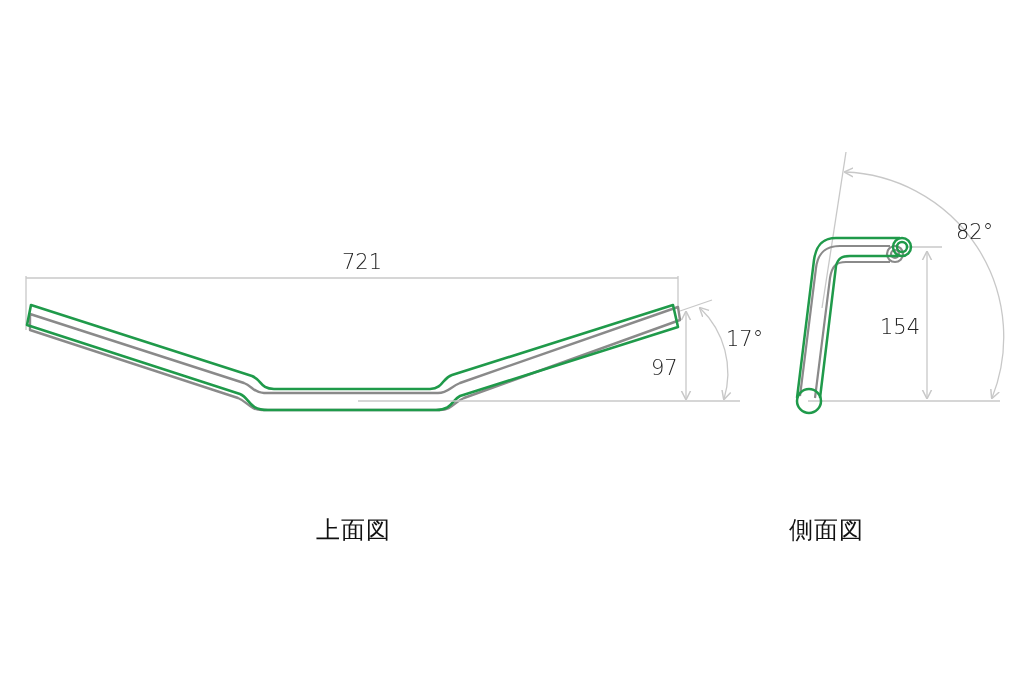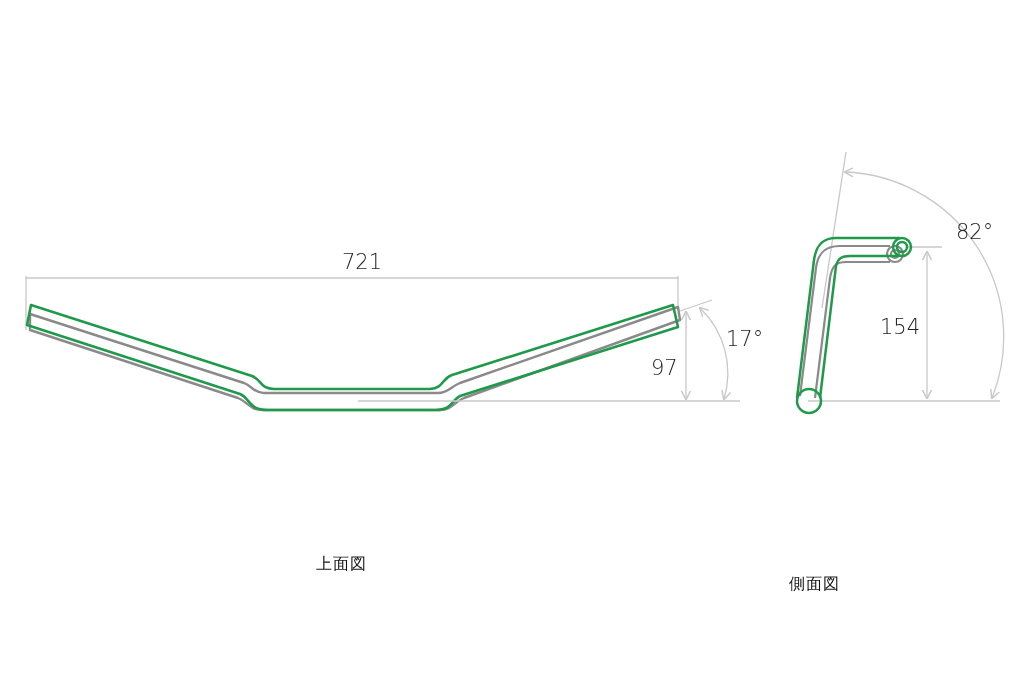--- a/index.html
+++ b/index.html
@@ -1,21 +1,21 @@
 <!DOCTYPE html>
 <html><head>
   <meta charset="utf-8">
   <style>
     html, body { margin: 0; padding: 0; background: #ffffff; }
     body { width: 1024px; height: 682px; position: relative; overflow: hidden; font-family: "DejaVu Sans", sans-serif; }
     svg.drawing { position: absolute; left: 0; top: 0; }
     .dim-text { font-family: "DejaVu Sans", sans-serif; font-size: 21px; fill: #222222; font-weight: 300; }
-    .caption { position: absolute; font-family: "DejaVu Sans", sans-serif; font-size: 16px; color: #111111; letter-spacing: 1px; margin-top: 40px; }
+    .caption { position: absolute; font-family: "DejaVu Sans", sans-serif; font-size: 24px; color: #111111; letter-spacing: 1px; }
     .cap-top { left: 316px; top: 514px; }
-    .cap-side { left: 789px; top: 534px; }
+    .cap-side { left: 789px; top: 514px; }
   </style>
 </head>
 <body>
 
 <svg class="drawing" width="1024" height="682" viewBox="0 0 1024 682">
   <defs>
     <marker id="arr" viewBox="0 0 10 10" refX="9" refY="5" markerWidth="7" markerHeight="9" orient="auto-start-reverse">
       <path d="M0,0 L10,5 L0,10" fill="none" stroke="#c8c8c8" stroke-width="1.6"></path>
     </marker>
   </defs>

